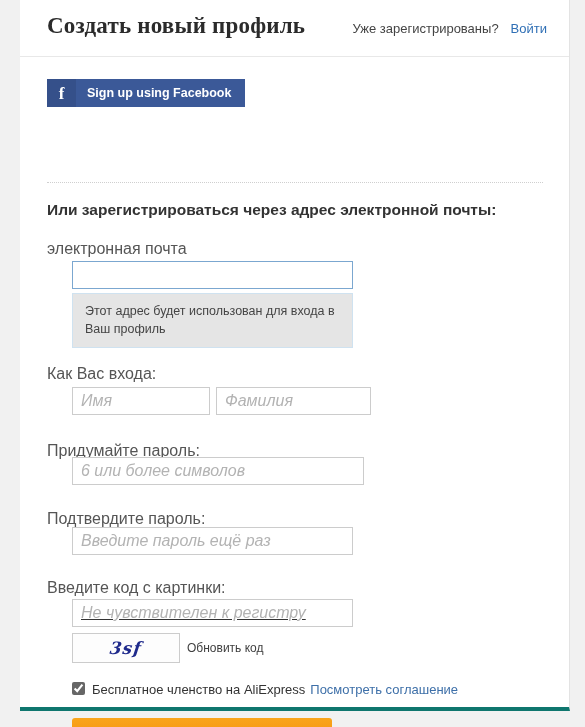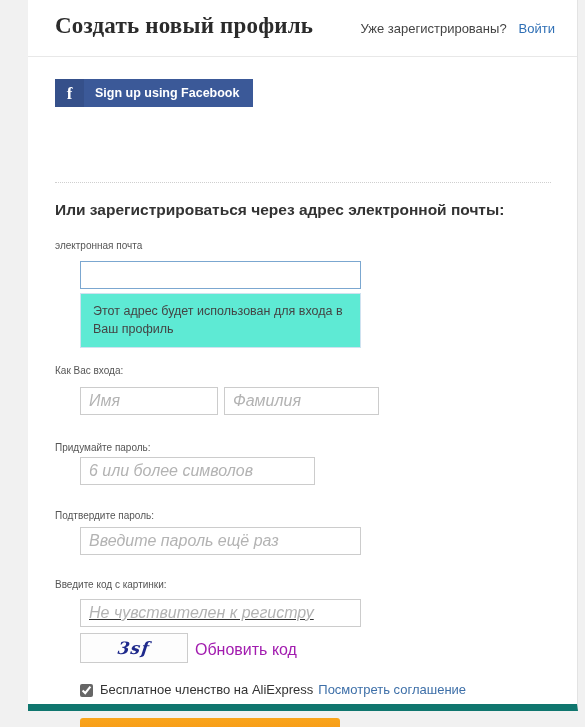--- a/index.html
+++ b/index.html
@@ -14,28 +14,28 @@
     overflow: hidden;
   }
   .page {
     position: relative;
     width: 585px;
     height: 727px;
     background: #f1f1f1;
   }
   .card {
     position: absolute;
-    left: 28px;
+    left: 20px;
     top: 0;
     width: 550px;
     height: 711px;
     background: #ffffff;
     box-sizing: border-box;
     border-right: 1px solid #e3e3e3;
-    border-bottom: 7px solid #0f766e;
+    border-bottom: 4px solid #0f766e;
   }
   
   .card-header {
     position: relative;
     height: 57px;
     border-bottom: 1px solid #e8e8e8;
     box-sizing: border-box;
   }
   .page-title {
     position: absolute;
@@ -112,21 +112,21 @@
     left: 27px;
     top: 144px;
     font-size: 15.5px;
     font-weight: bold;
     color: #333;
     white-space: nowrap;
   }
   .field-label {
     position: absolute;
     left: 27px;
-    font-size: 10px;
+    font-size: 16px;
     color: #555;
     white-space: nowrap;
   }
   .lbl-email   { top: 183px; }
   .lbl-name    { top: 308px; }
   .lbl-pass    { top: 385px; }
   .lbl-confirm { top: 453px; }
   .lbl-captcha { top: 522px; }
 
   .text-input {
@@ -151,29 +151,29 @@
     width: 281px;
     border: 1px solid #7ba7d0;
   }
   .hint-box {
     position: absolute;
     left: 52px;
     top: 236px;
     width: 281px;
     box-sizing: border-box;
     border: 1px solid #cfe2f0;
-    background: #5eead4;
+    background: #e5e5e5;
     padding: 8px 10px 9px 12px;
     font-size: 12.5px;
     line-height: 1.45;
     color: #444;
   }
   .input-first { left: 52px;  top: 330px; width: 138px; }
   .input-last  { left: 196px; top: 330px; width: 155px; }
-  .input-pass    { left: 52px; top: 400px; width: 235px; }
+  .input-pass    { left: 52px; top: 400px; width: 292px; }
   .input-confirm { left: 52px; top: 470px; width: 281px; }
   .input-captcha { left: 52px; top: 542px; width: 281px; text-decoration: underline; }
 
   .captcha-image {
     position: absolute;
     left: 52px;
     top: 576px;
     width: 108px;
     height: 30px;
     box-sizing: border-box;
@@ -191,32 +191,32 @@
     font-size: 17px;
     color: #1f2a8c;
     letter-spacing: 1px;
     transform: skewX(-7deg);
     white-space: nowrap;
   }
   .refresh-link {
     position: absolute;
     left: 167px;
     top: 584px;
-    font-size: 16px;
-    color: #a21caf;
+    font-size: 12px;
+    color: #404040;
     text-decoration: none;
     cursor: pointer;
     white-space: nowrap;
   }
   .agree-row {
     position: absolute;
     left: 52px;
     top: 625px;
     display: flex;
-    align-items: flex-end;
+    align-items: flex-start;
     font-size: 13px;
     color: #333;
     white-space: nowrap;
   }
   .agree-checkbox {
     width: 13px;
     height: 13px;
     margin: 0 7px 0 0;
     box-sizing: border-box;
     cursor: pointer;

